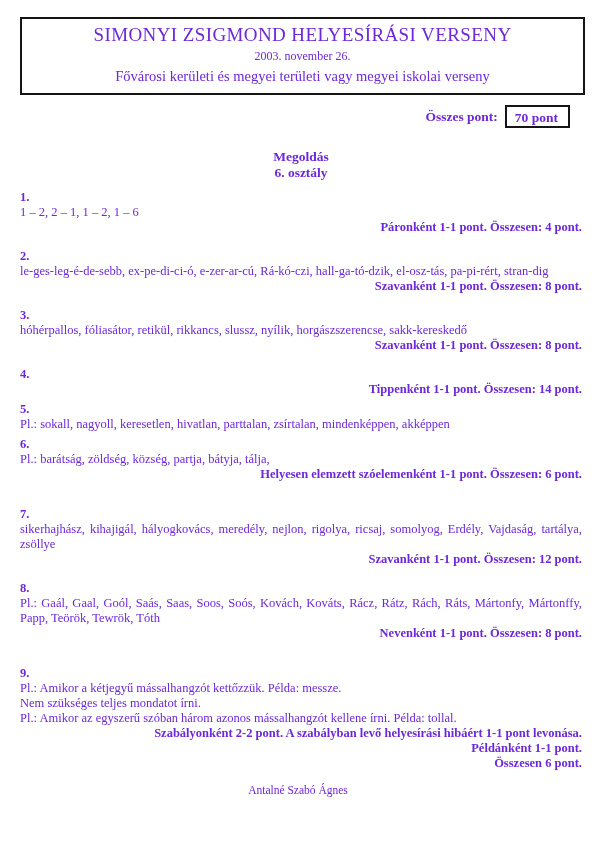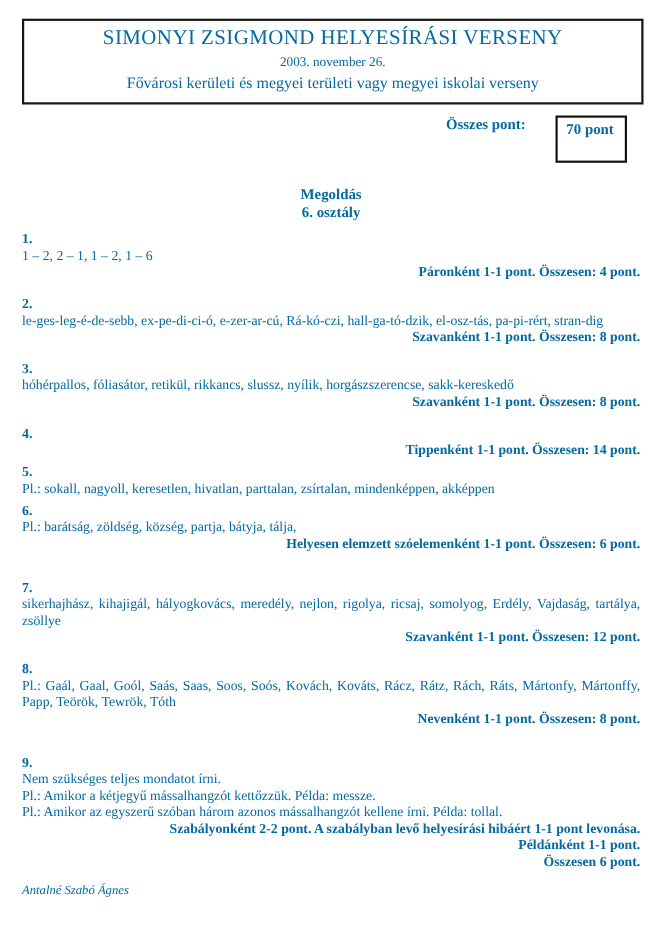--- a/index.html
+++ b/index.html
@@ -1,51 +1,51 @@
 <!DOCTYPE html>
 <html><head>
 <meta charset="utf-8">
 <style>
   html, body { margin: 0; padding: 0; background: #ffffff; }
   .page {
     width: 600px; height: 855px; box-sizing: border-box;
-    background: #ffffff; color: #0369a1;
+    background: #ffffff; color: #6d28d9;
     font-family: "Liberation Serif", serif;
     padding: 17px 18px 0 20px;
     overflow: hidden; position: relative;
   }
   .header-box {
     border: 2px solid #151515;
     text-align: center;
     padding: 4px 4px 8px 4px;
     margin-right: -3px;
   }
   .header-title { font-size: 19px; letter-spacing: 0.4px; line-height: 23px; }
   .header-date  { font-size: 12px; line-height: 17px; margin-top: 2px; }
   .header-sub   { font-size: 14.5px; line-height: 18px; margin-top: 2px; }
 
-  .score-row { display: flex; justify-content: flex-end; align-items: flex-start; margin-top: 10px; margin-right: 12px; gap: 20px; }
+  .score-row { display: flex; justify-content: flex-end; align-items: center; margin-top: 10px; margin-right: 12px; }
   .score-label { font-weight: bold; font-size: 13.5px; margin-right: 7px; }
   .score-box {
     border: 2px solid #151515; font-weight: bold; font-size: 13.5px;
-    padding: 3px 10px 20px 8px; min-width: 62px; box-sizing: border-box;
+    padding: 3px 10px 0 8px; min-width: 62px; box-sizing: border-box;
   }
 
   .solution-head { text-align: center; font-weight: bold; font-size: 13.5px; line-height: 16px; margin-top: 21px; }
 
   .section { margin-top: 14px; font-size: 12.5px; line-height: 15px; }
   .section.m-first { margin-top: 9px; }
   .section.m-sm { margin-top: 5px; }
   .section.m-lg { margin-top: 25px; }
   .sec-num { font-weight: bold; }
   .sec-body { }
   .sec-body.justify { text-align: justify; }
   .sec-points { font-weight: bold; text-align: right; }
 
-  .signature { text-align: left; font-style: italic; font-size: 11.5px; margin-top: 13px; margin-right: 6px; }
+  .signature { text-align: center; font-size: 11.5px; margin-top: 13px; margin-right: 6px; }
 </style>
 </head>
 <body>
 
 <div class="page">
 
   <div class="header-box">
     <div class="header-title">SIMONYI ZSIGMOND HELYESÍRÁSI VERSENY</div>
     <div class="header-date">2003. november 26.</div>
     <div class="header-sub">Fővárosi kerületi és megyei területi vagy megyei iskolai verseny</div>
@@ -102,22 +102,22 @@
   </div>
 
   <div class="section">
     <div class="sec-num">8.</div>
     <div class="sec-body justify">Pl.: Gaál, Gaal, Goól, Saás, Saas, Soos, Soós, Kovách, Kováts, Rácz, Rátz, Rách, Ráts, Mártonfy, Mártonffy, Papp, Teörök, Tewrök, Tóth</div>
     <div class="sec-points">Nevenként 1-1 pont. Összesen: 8 pont.</div>
   </div>
 
   <div class="section m-lg">
     <div class="sec-num">9.</div>
+    <div class="sec-body">Pl.: Amikor a kétjegyű mássalhangzót kettőzzük. Példa: messze.</div>
     <div class="sec-body">Nem szükséges teljes mondatot írni.</div>
-    <div class="sec-body">Pl.: Amikor a kétjegyű mássalhangzót kettőzzük. Példa: messze.</div>
     <div class="sec-body">Pl.: Amikor az egyszerű szóban három azonos mássalhangzót kellene írni. Példa: tollal.</div>
     <div class="sec-points">Szabályonként 2-2 pont. A szabályban levő helyesírási hibáért 1-1 pont levonása.</div>
     <div class="sec-points">Példánként 1-1 pont.</div>
     <div class="sec-points">Összesen 6 pont.</div>
   </div>
 
   <div class="signature">Antalné Szabó Ágnes</div>
 
 </div>
 

